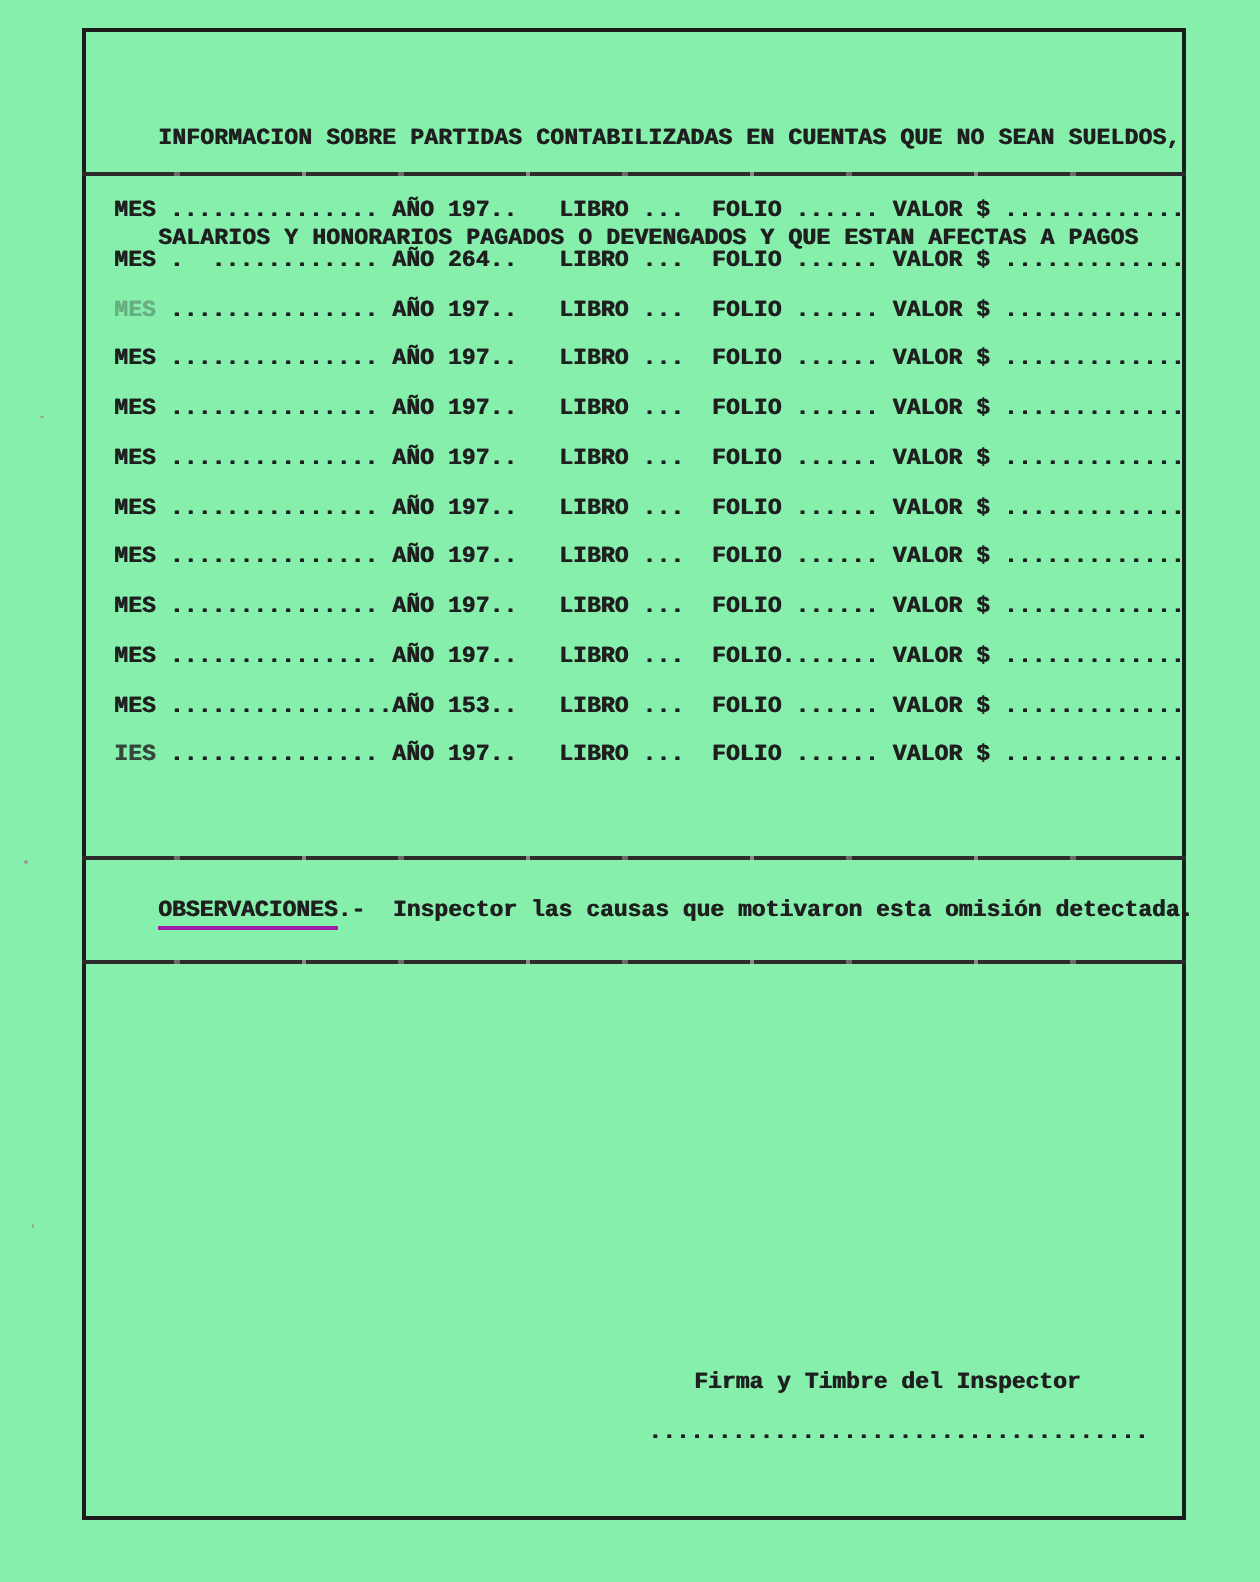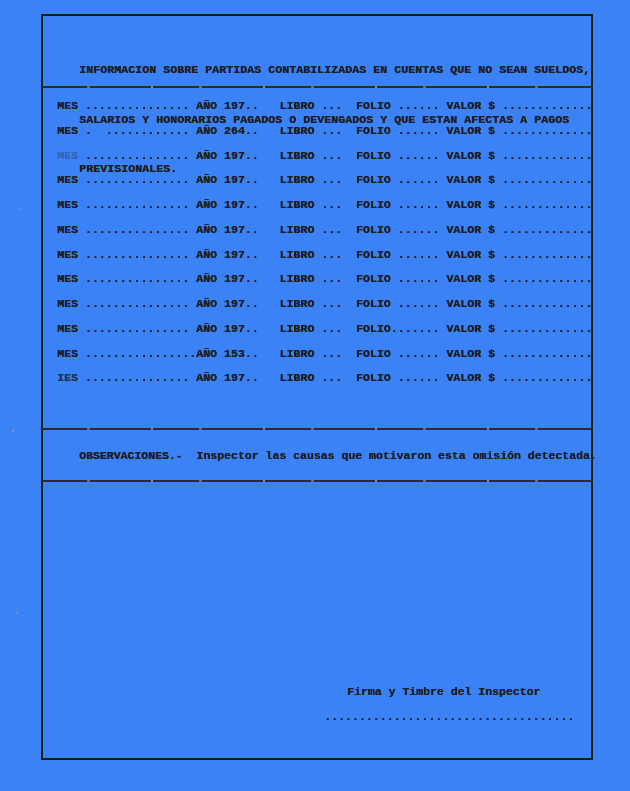--- a/index.html
+++ b/index.html
@@ -4,21 +4,21 @@
 <style>
   html, body {
     margin: 0;
     padding: 0;
     background: #ffffff;
   }
   .page {
     position: relative;
     width: 630px;
     height: 791px;
-    background: #3b82f6;
+    background: #86efac;
     overflow: hidden;
     font-family: "Liberation Mono", "DejaVu Sans Mono", monospace;
     font-weight: bold;
     color: #1f1f1f;
   }
   .frame {
     position: absolute;
     left: 41px;
     top: 14px;
     width: 552px;
@@ -67,21 +67,21 @@
   }
   .obs-line {
     position: absolute;
     left: 36px;
     top: 432px;
     font-size: 11.5px;
     line-height: 16px;
     white-space: pre;
   }
   .obs-label {
-    border-bottom: 2px solid #3b82f6;
+    border-bottom: 2px solid #a21caf;
     padding-bottom: 1px;
   }
   .sig-dots {
     position: absolute;
     left: 281px;
     top: 694px;
     font-size: 11.5px;
     line-height: 13px;
     letter-spacing: 0.05px;
     white-space: pre;
@@ -106,21 +106,20 @@
 <div class="page">
   <div class="speck sp1"></div>
   <div class="speck sp2"></div>
   <div class="speck sp3"></div>
 
   <div class="frame">
 
     <div class="header-block ink">
       <div>INFORMACION SOBRE PARTIDAS CONTABILIZADAS EN CUENTAS QUE NO SEAN SUELDOS,</div>
       <div>SALARIOS Y HONORARIOS PAGADOS O DEVENGADOS Y QUE ESTAN AFECTAS A PAGOS</div>
-      <div>PREVISIONALES.</div>
     </div>
 
     <div class="hline l1"></div>
 
     <div class="rows ink">
       <div class="row"><span>MES</span><span> ............... AÑO 197..   LIBRO ...  FOLIO ...... VALOR $ .............</span></div>
       <div class="row"><span>MES</span><span> .  ............ AÑO 264..   LIBRO ...  FOLIO ...... VALOR $ .............</span></div>
       <div class="row"><span style="opacity:0.3">MES</span><span> ............... AÑO 197..   LIBRO ...  FOLIO ...... VALOR $ .............</span></div>
       <div class="row"><span>MES</span><span> ............... AÑO 197..   LIBRO ...  FOLIO ...... VALOR $ .............</span></div>
       <div class="row"><span>MES</span><span> ............... AÑO 197..   LIBRO ...  FOLIO ...... VALOR $ .............</span></div>

